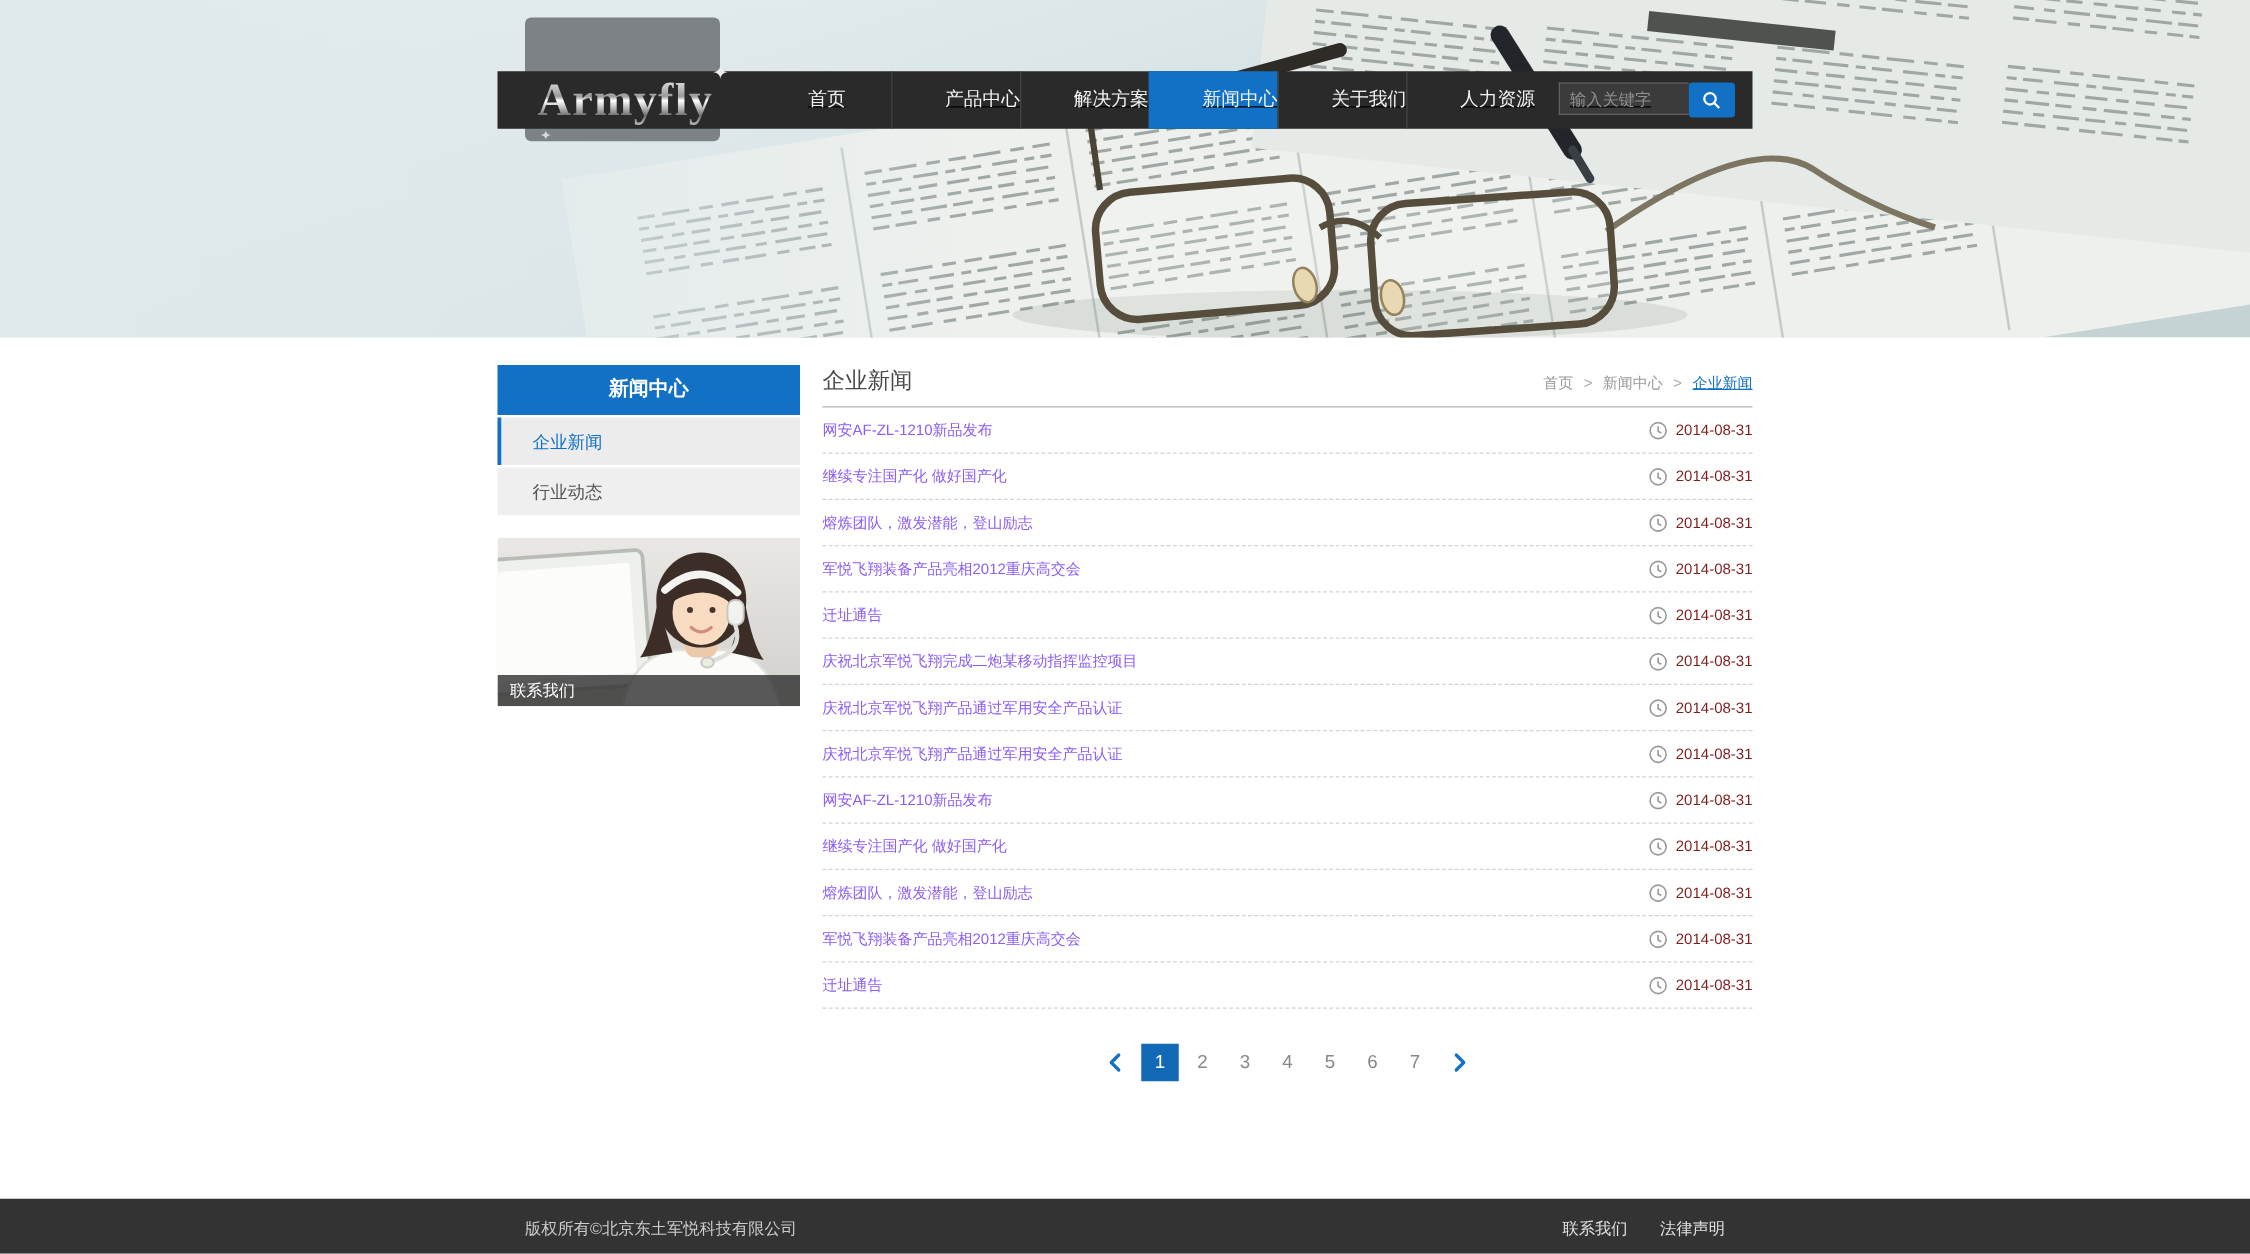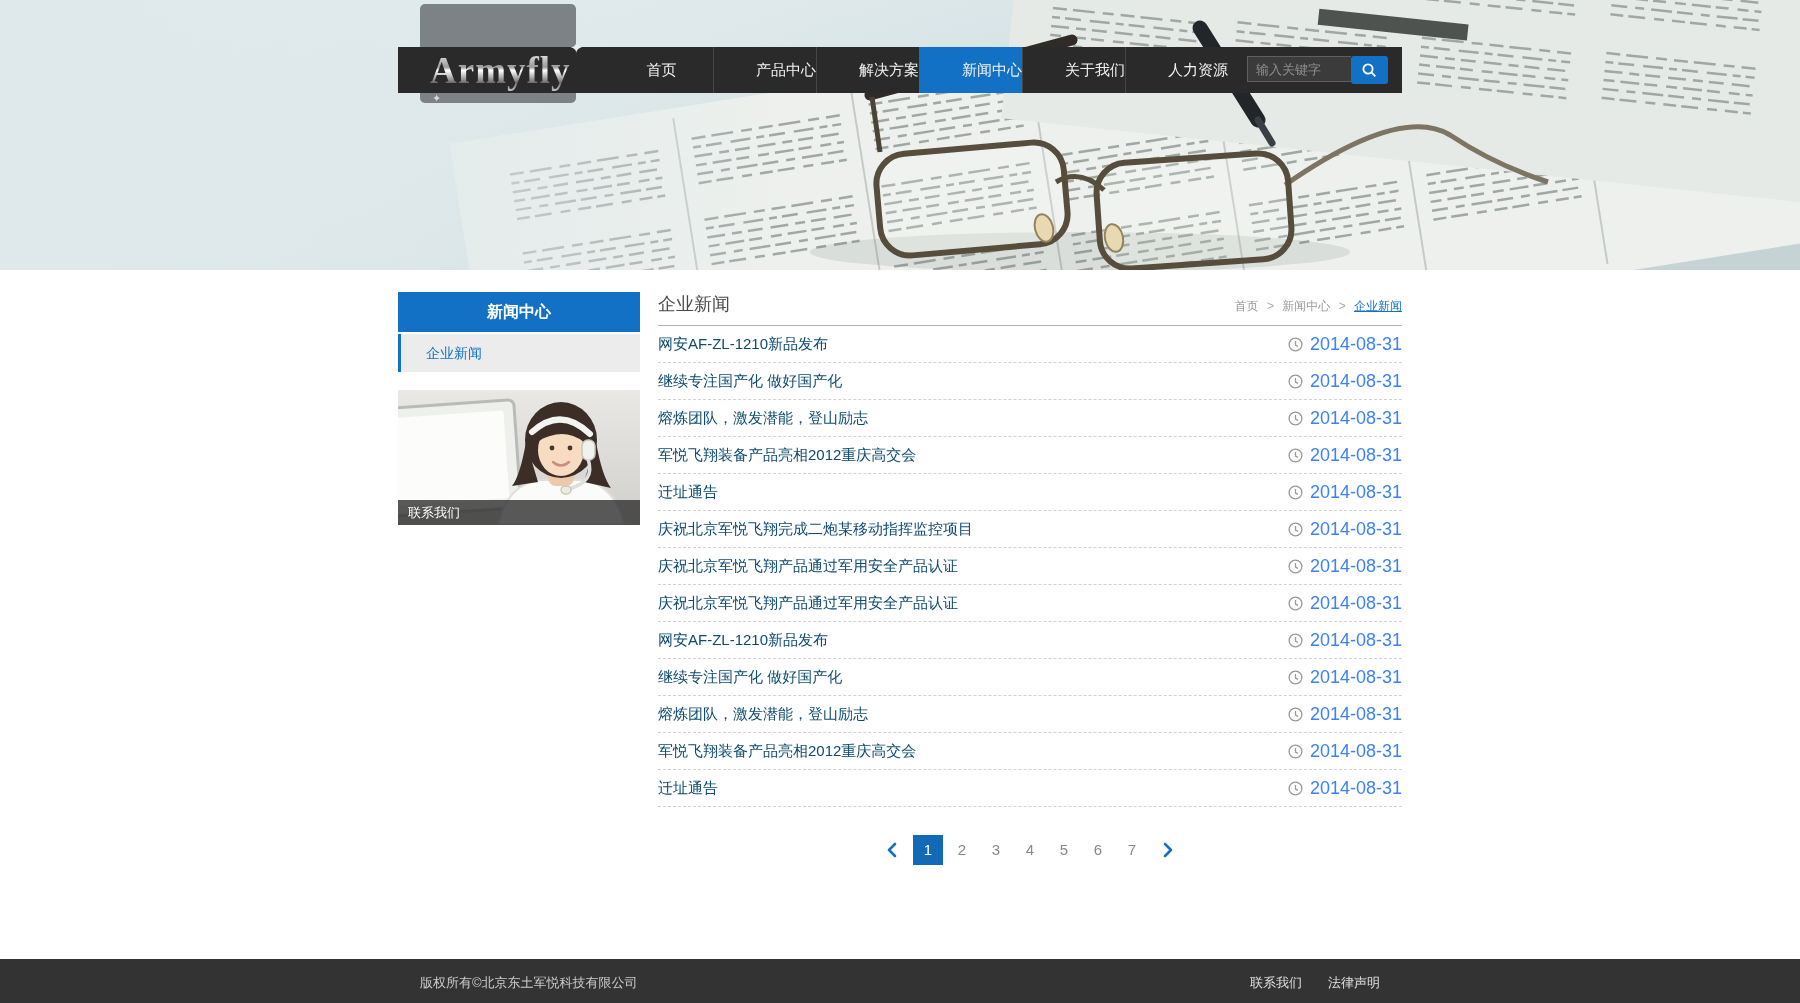--- a/index.html
+++ b/index.html
@@ -9,21 +9,21 @@
     background:#ffffff;
   }
   .page { width:1800px; height:1003px; position:relative; overflow:hidden; background:#fff; }
 
   
   .banner { position:relative; width:1800px; height:270px; overflow:hidden; }
   .banner svg { display:block; }
 
   
   .navbar { position:absolute; top:43px; left:0; width:100%; height:46px; z-index:5; }
-  .nav-inner { width:1004px; height:46px; margin:4px auto; position:relative; display:flex; align-items:stretch; }
+  .nav-inner { width:1004px; height:46px; margin:14px auto; position:relative; display:flex; align-items:stretch;text-decoration:underline; }
   .nav-bg { position:absolute; left:0; top:0; width:100%; height:100%; background:#2a2a2a; z-index:1; }
   .logo-box { position:absolute; left:22px; top:-43px; width:156px; height:99px; background:#7c8285; border-radius:5px; z-index:0; }
   .logo { position:absolute; left:32px; top:0; height:46px; display:flex; align-items:center; z-index:3; cursor:pointer; }
   .logo-text {
     font-family:"Liberation Serif","DejaVu Serif",serif; font-weight:bold; font-size:37px; letter-spacing:1px;
     background:linear-gradient(180deg,#fdfdfd 0%,#9b9b9b 42%,#ffffff 50%,#6e6e6e 78%,#cfcfcf 100%);
     -webkit-background-clip:text; background-clip:text; color:transparent; position:relative;
   }
   .logo-star-a { position:absolute; right:-12px; top:-8px; font-size:15px; color:#ececec; }
   .logo-star-b { position:absolute; left:2px; bottom:-12px; font-size:11px; color:#d8d8d8; }
@@ -51,24 +51,24 @@
 
   
   .main { width:744px; }
   .main-header { display:flex; justify-content:space-between; align-items:baseline; padding-bottom:9px; border-bottom:1px solid #b2b2b2; }
   .main-title { font-size:18px; color:#4a4a4a; font-weight:normal; margin:0; }
   .breadcrumb { font-size:12px; color:#999; }
   .crumb { color:#999; cursor:pointer; }
   .crumb-sep { margin:0 5px; color:#aaa; }
   .crumb.active { color:#1271c4; text-decoration:underline; }
   .news-row { height:37px; display:flex; align-items:center; justify-content:space-between; border-bottom:1px dashed #d2d2d2; }
-  .news-title { font-size:15px; color:#0c4a6e; cursor:pointer; flex:1; white-space:nowrap; overflow:hidden; text-overflow:ellipsis; }
+  .news-title { font-size:12px; color:#8b5cf6; cursor:pointer; flex:1; white-space:nowrap; overflow:hidden; text-overflow:ellipsis; }
   .news-meta { display:flex; align-items:center; margin-left:20px; }
   .clock { margin-right:7px; display:block; }
-  .news-date { font-size:18px; color:#3b82f6;text-align:right; }
+  .news-date { font-size:12px; color:#7f1d1d;text-align:right; }
 
   
   .pagination { margin-top:28px; display:flex; justify-content:center; align-items:center; }
   .page-btn { min-width:30px; height:30px; line-height:30px; text-align:center; font-size:15px; color:#888; margin:0 2px; cursor:pointer; }
   .page-btn.active { background:#1269b5; color:#fff; }
   .page-arrow { width:20px; height:30px; display:flex; align-items:center; justify-content:center; cursor:pointer; margin:0 9px; }
 
   
   .footer { margin-top:94px; height:48px; background:#333333; }
   .footer-inner { width:1004px; height:100%; margin:0 auto; padding:0 22px; display:flex; align-items:center; justify-content:space-between; }
@@ -198,20 +198,21 @@
         </button>
       </div>
     </div>
   </div>
 
   <div class="content">
 
     <div class="sidebar">
       <div class="sidebar-title">新闻中心</div>
       <div class="side-item active">企业新闻</div>
+      <div class="side-item">行业动态</div>
 
       <div class="contact-card">
         <svg width="242" height="135" viewBox="0 0 242 135">
           <defs>
             <linearGradient id="cbg" x1="0" y1="0" x2="0" y2="1">
               <stop offset="0" stop-color="#e9e8e4"></stop>
                 <stop offset="1" stop-color="#d0cfcb"></stop>
             </linearGradient>
           </defs>
           <rect width="242" height="135" fill="url(#cbg)"></rect>

